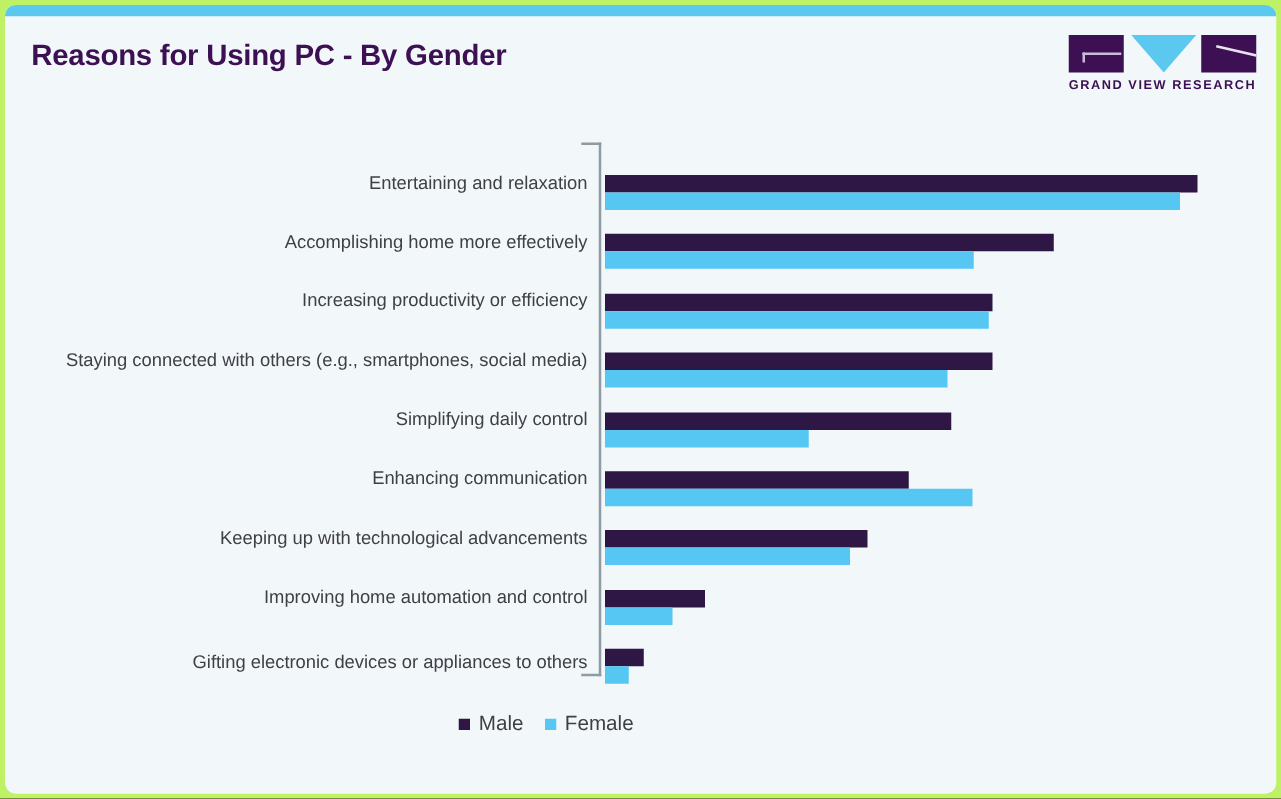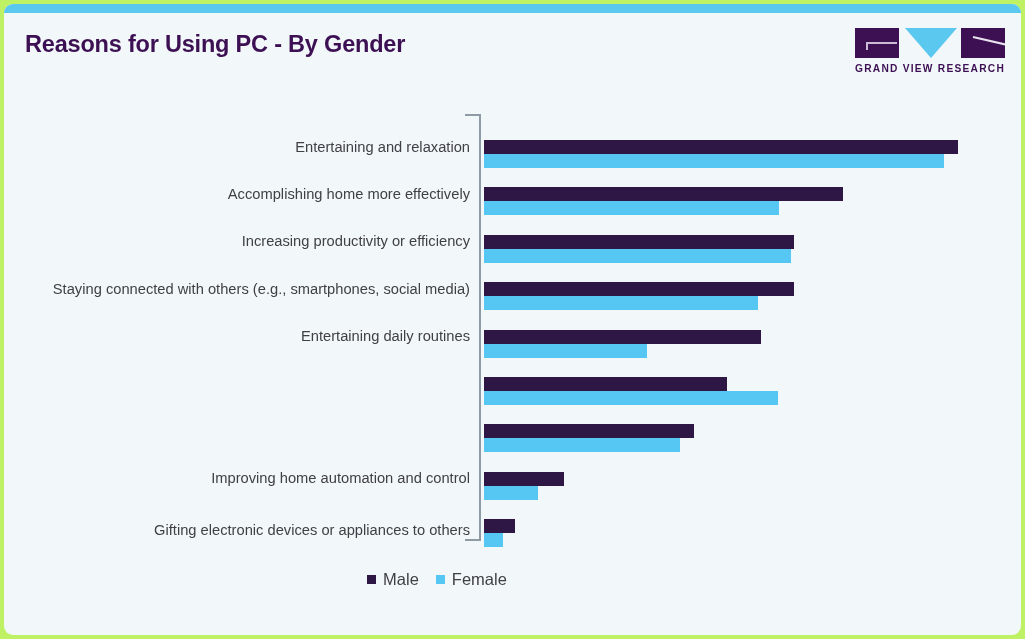--- a/index.html
+++ b/index.html
@@ -263,33 +263,35 @@
             </div>
           </div>
           <div class="row">
             <div class="row-label" style="top: 24.5px;">Staying connected with others (e.g., smartphones, social media)</div>
             <div class="bars">
               <div class="bar bar-male" style="width: 309.5px; background: rgb(46, 22, 69);"></div>
               <div class="bar bar-female" style="width: 273.5px; background: rgb(86, 199, 242);"></div>
             </div>
           </div>
           <div class="row">
-            <div class="row-label" style="top: 24.5px;">Entertaining daily routines</div>
+            <div class="row-label" style="top: 24.5px;">Simplifying daily control</div>
             <div class="bars">
               <div class="bar bar-male" style="width: 277.3px; background: rgb(46, 22, 69);"></div>
               <div class="bar bar-female" style="width: 162.6px; background: rgb(86, 199, 242);"></div>
             </div>
           </div>
           <div class="row">
+            <div class="row-label" style="top: 24.5px;">Enhancing communication</div>
             <div class="bars">
               <div class="bar bar-male" style="width: 243.2px; background: rgb(46, 22, 69);"></div>
               <div class="bar bar-female" style="width: 294.4px; background: rgb(86, 199, 242);"></div>
             </div>
           </div>
           <div class="row">
+            <div class="row-label" style="top: 24.5px;">Keeping up with technological advancements</div>
             <div class="bars">
               <div class="bar bar-male" style="width: 210px; background: rgb(46, 22, 69);"></div>
               <div class="bar bar-female" style="width: 195.8px; background: rgb(86, 199, 242);"></div>
             </div>
           </div>
           <div class="row">
             <div class="row-label" style="top: 24.5px;">Improving home automation and control</div>
             <div class="bars">
               <div class="bar bar-male" style="width: 79.6px; background: rgb(46, 22, 69);"></div>
               <div class="bar bar-female" style="width: 53.6px; background: rgb(86, 199, 242);"></div>

